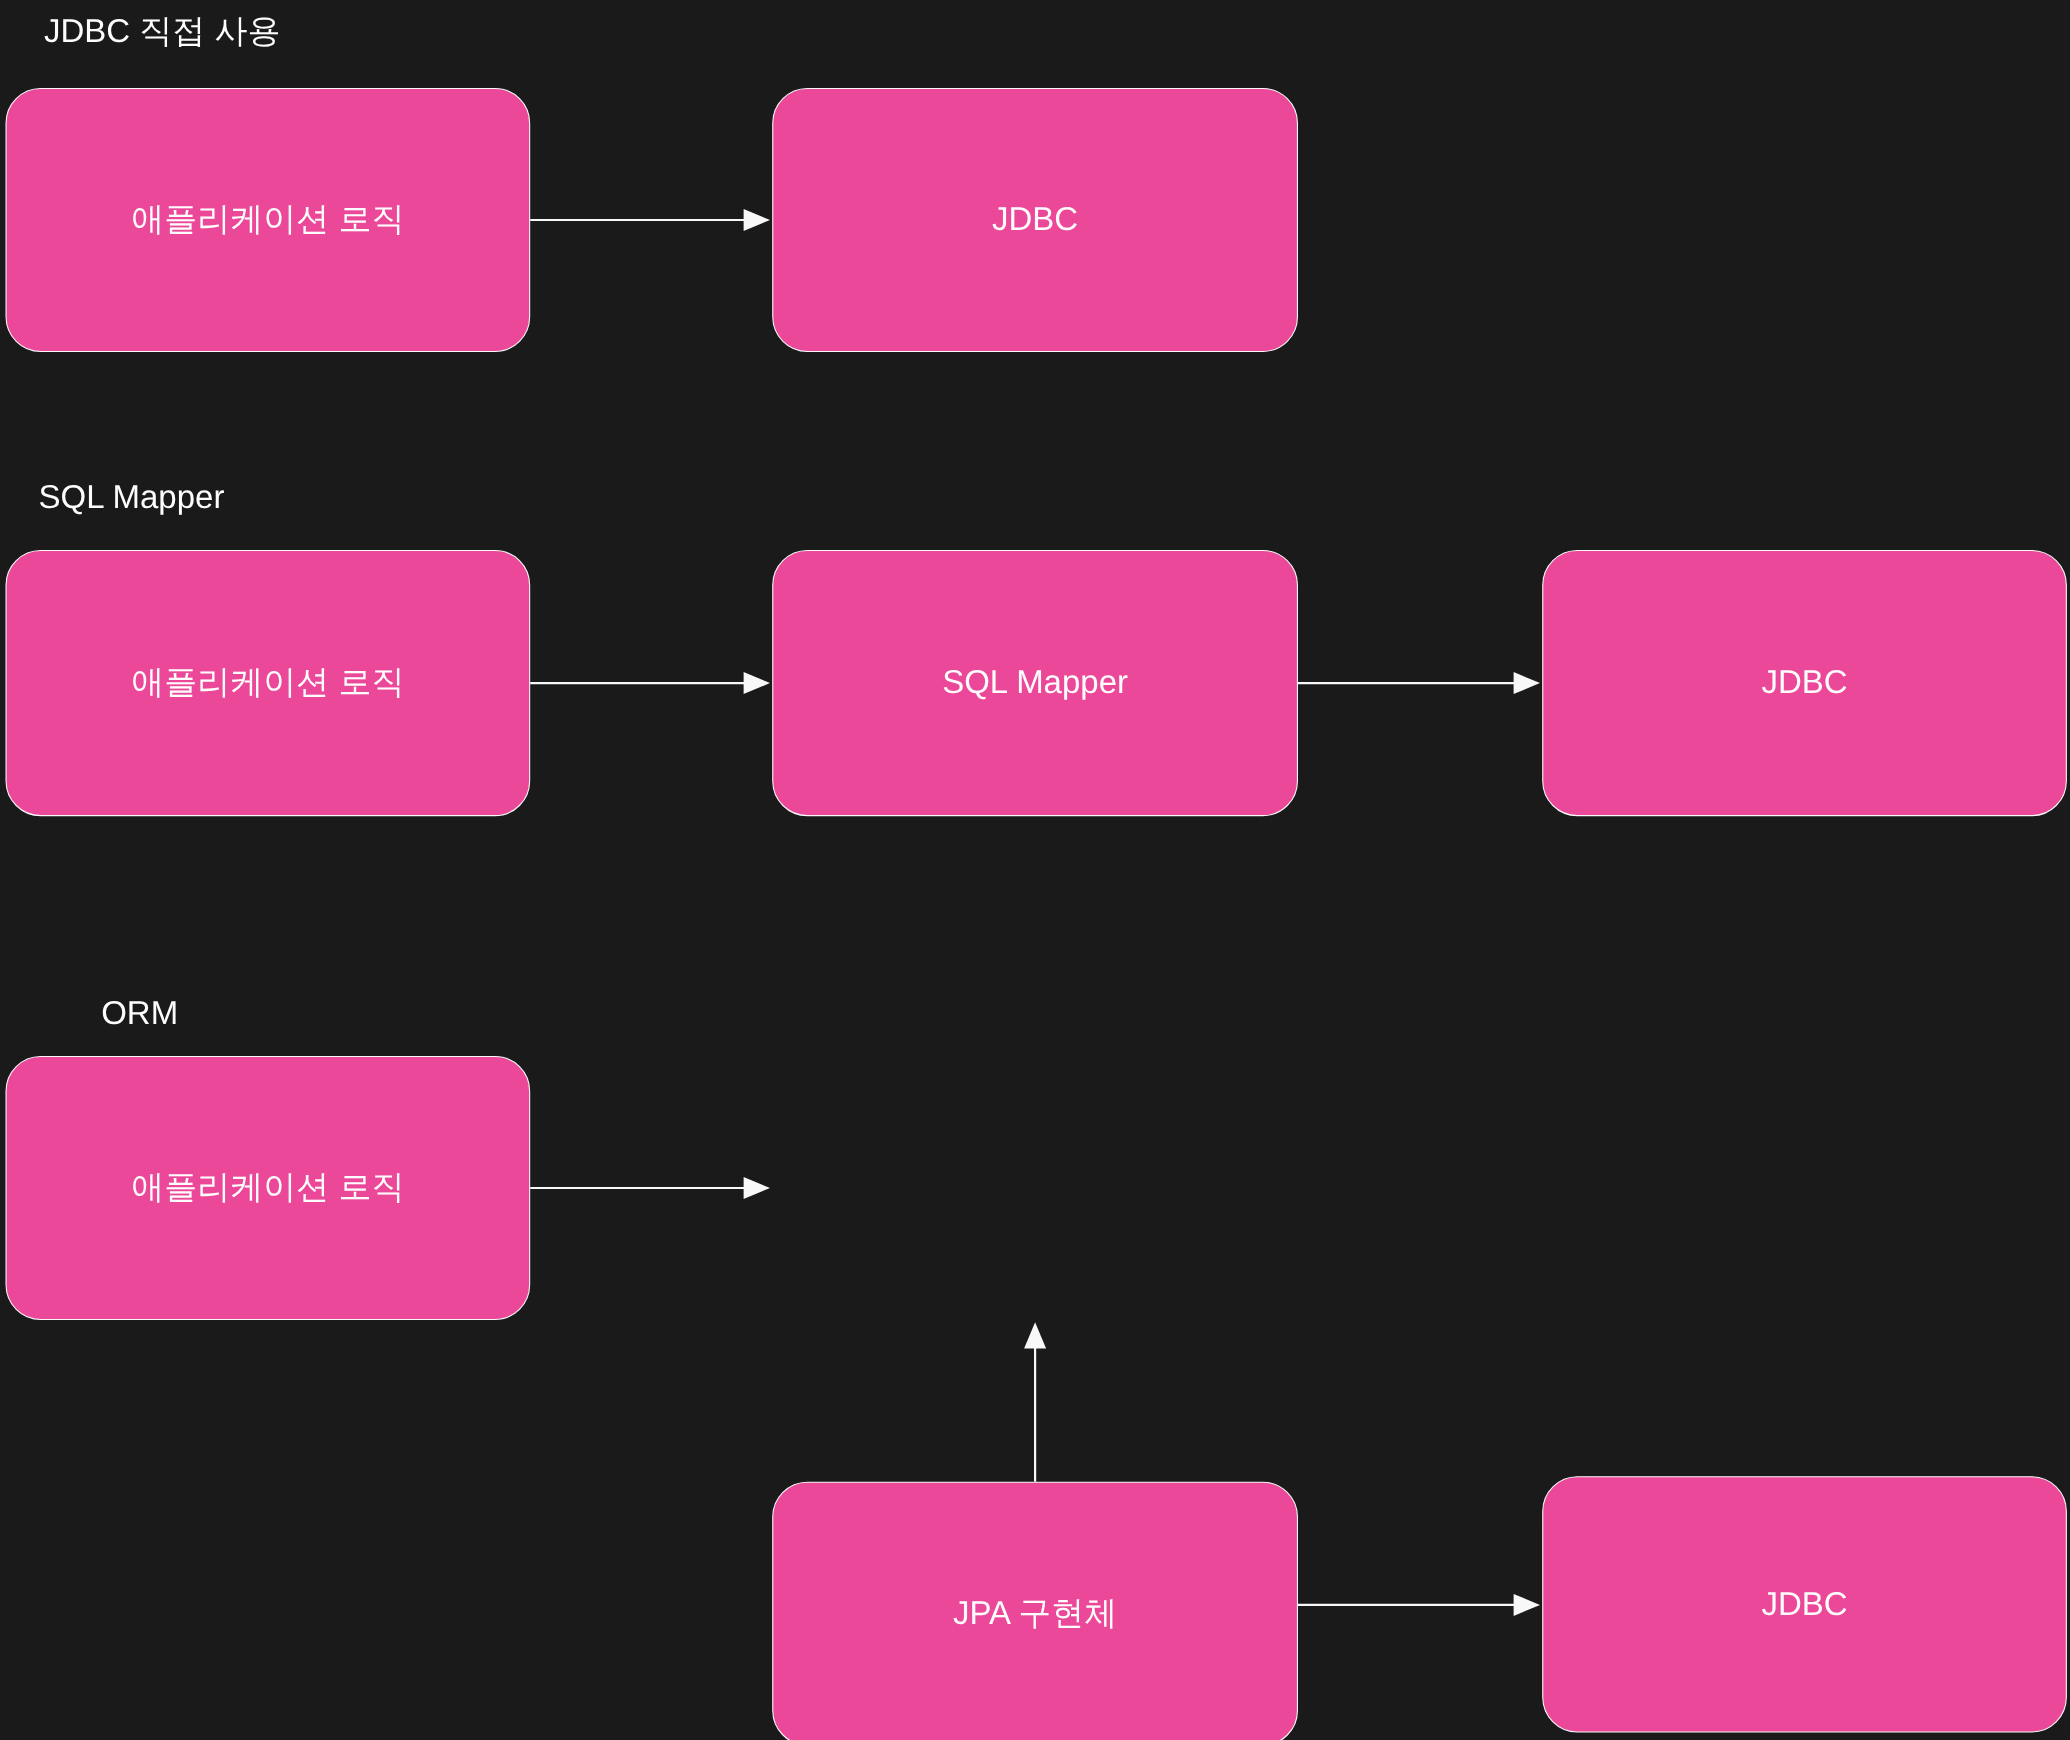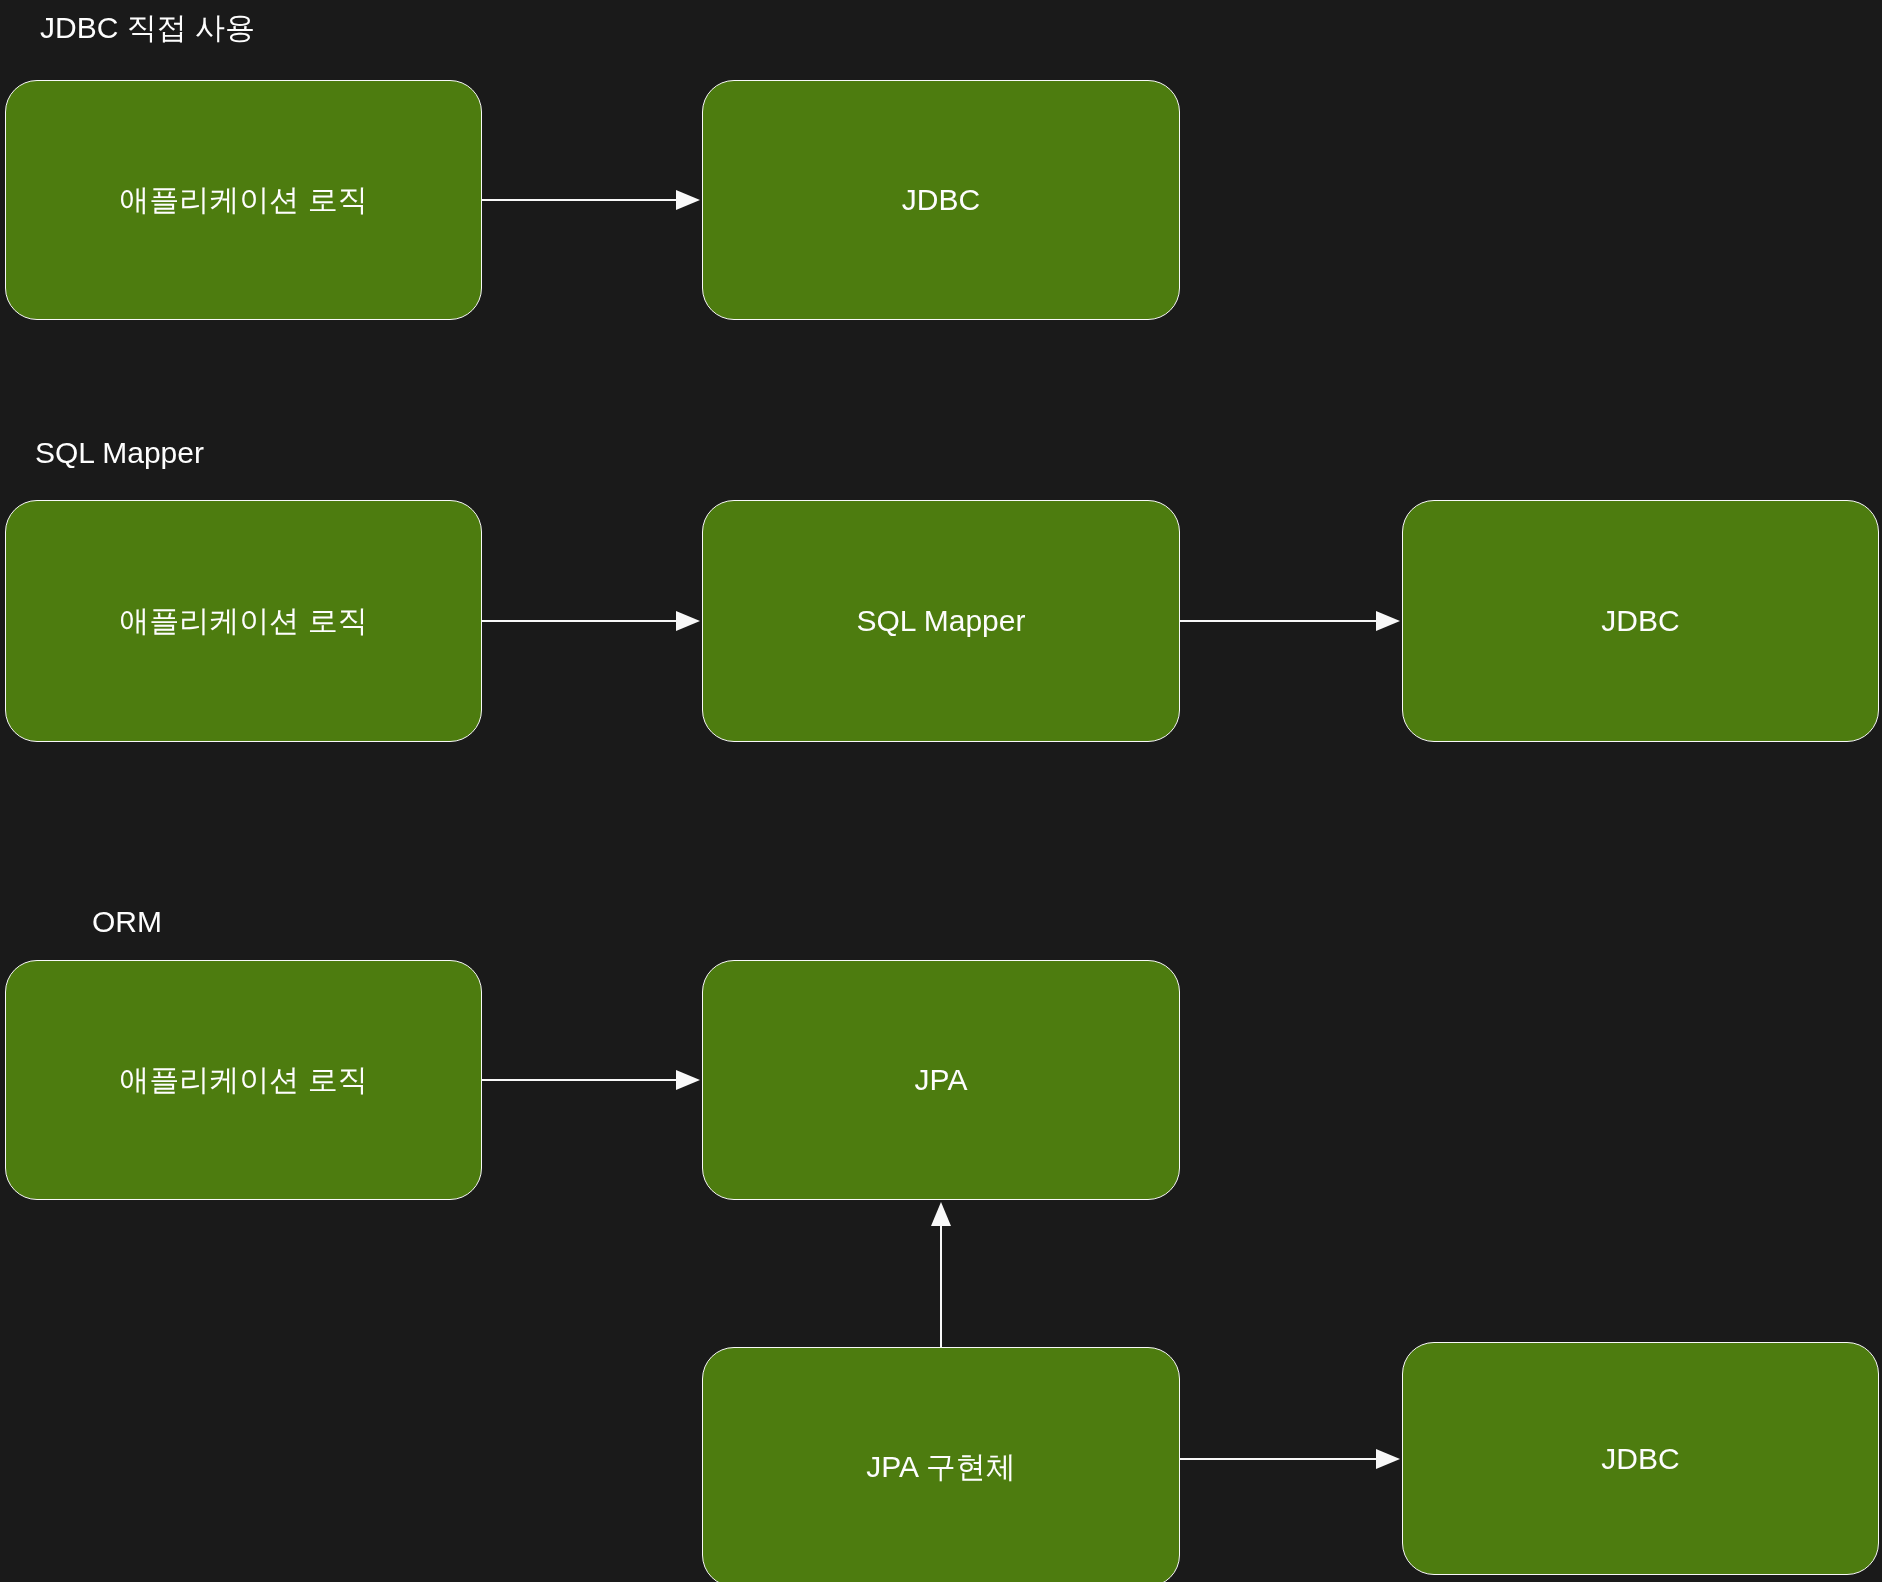--- a/index.html
+++ b/index.html
@@ -18,21 +18,21 @@
   }
   .section-title {
     position: absolute;
     font-size: 30px;
     font-weight: 400;
     color: #fdfdfd;
     white-space: nowrap;
   }
   .node {
     position: absolute;
-    background: #4d7c0f;
+    background: #ec4899;
     border: 1.8px solid #f8f8f8;
     border-radius: 32px;
     display: flex;
     flex-direction: column;
     align-items: center;
     justify-content: center;
     text-align: center;
     box-sizing: border-box;
   }
   .node .label, .node .sublabel {
@@ -85,23 +85,20 @@
   </div>
 
   <div class="node" style="left:1402px; top:500px; width:477px; height:242px;">
     <span class="label">JDBC</span>
   </div>
 
   <div class="node" style="left:5px; top:960px; width:477px; height:240px;">
     <span class="label">애플리케이션 로직</span>
   </div>
 
-  <div class="node" style="left:702px; top:960px; width:478px; height:240px;">
-    <span class="label">JPA</span>
-  </div>
 
   <div class="node" style="left:702px; top:1347px; width:478px; height:240px;">
     <span class="label">JPA 구현체</span>
   </div>
 
   <div class="node" style="left:1402px; top:1342px; width:477px; height:233px;">
     <span class="label">JDBC</span>
   </div>
 
   <svg class="arrows" viewBox="0 0 1882 1582" xmlns="http://www.w3.org/2000/svg">

